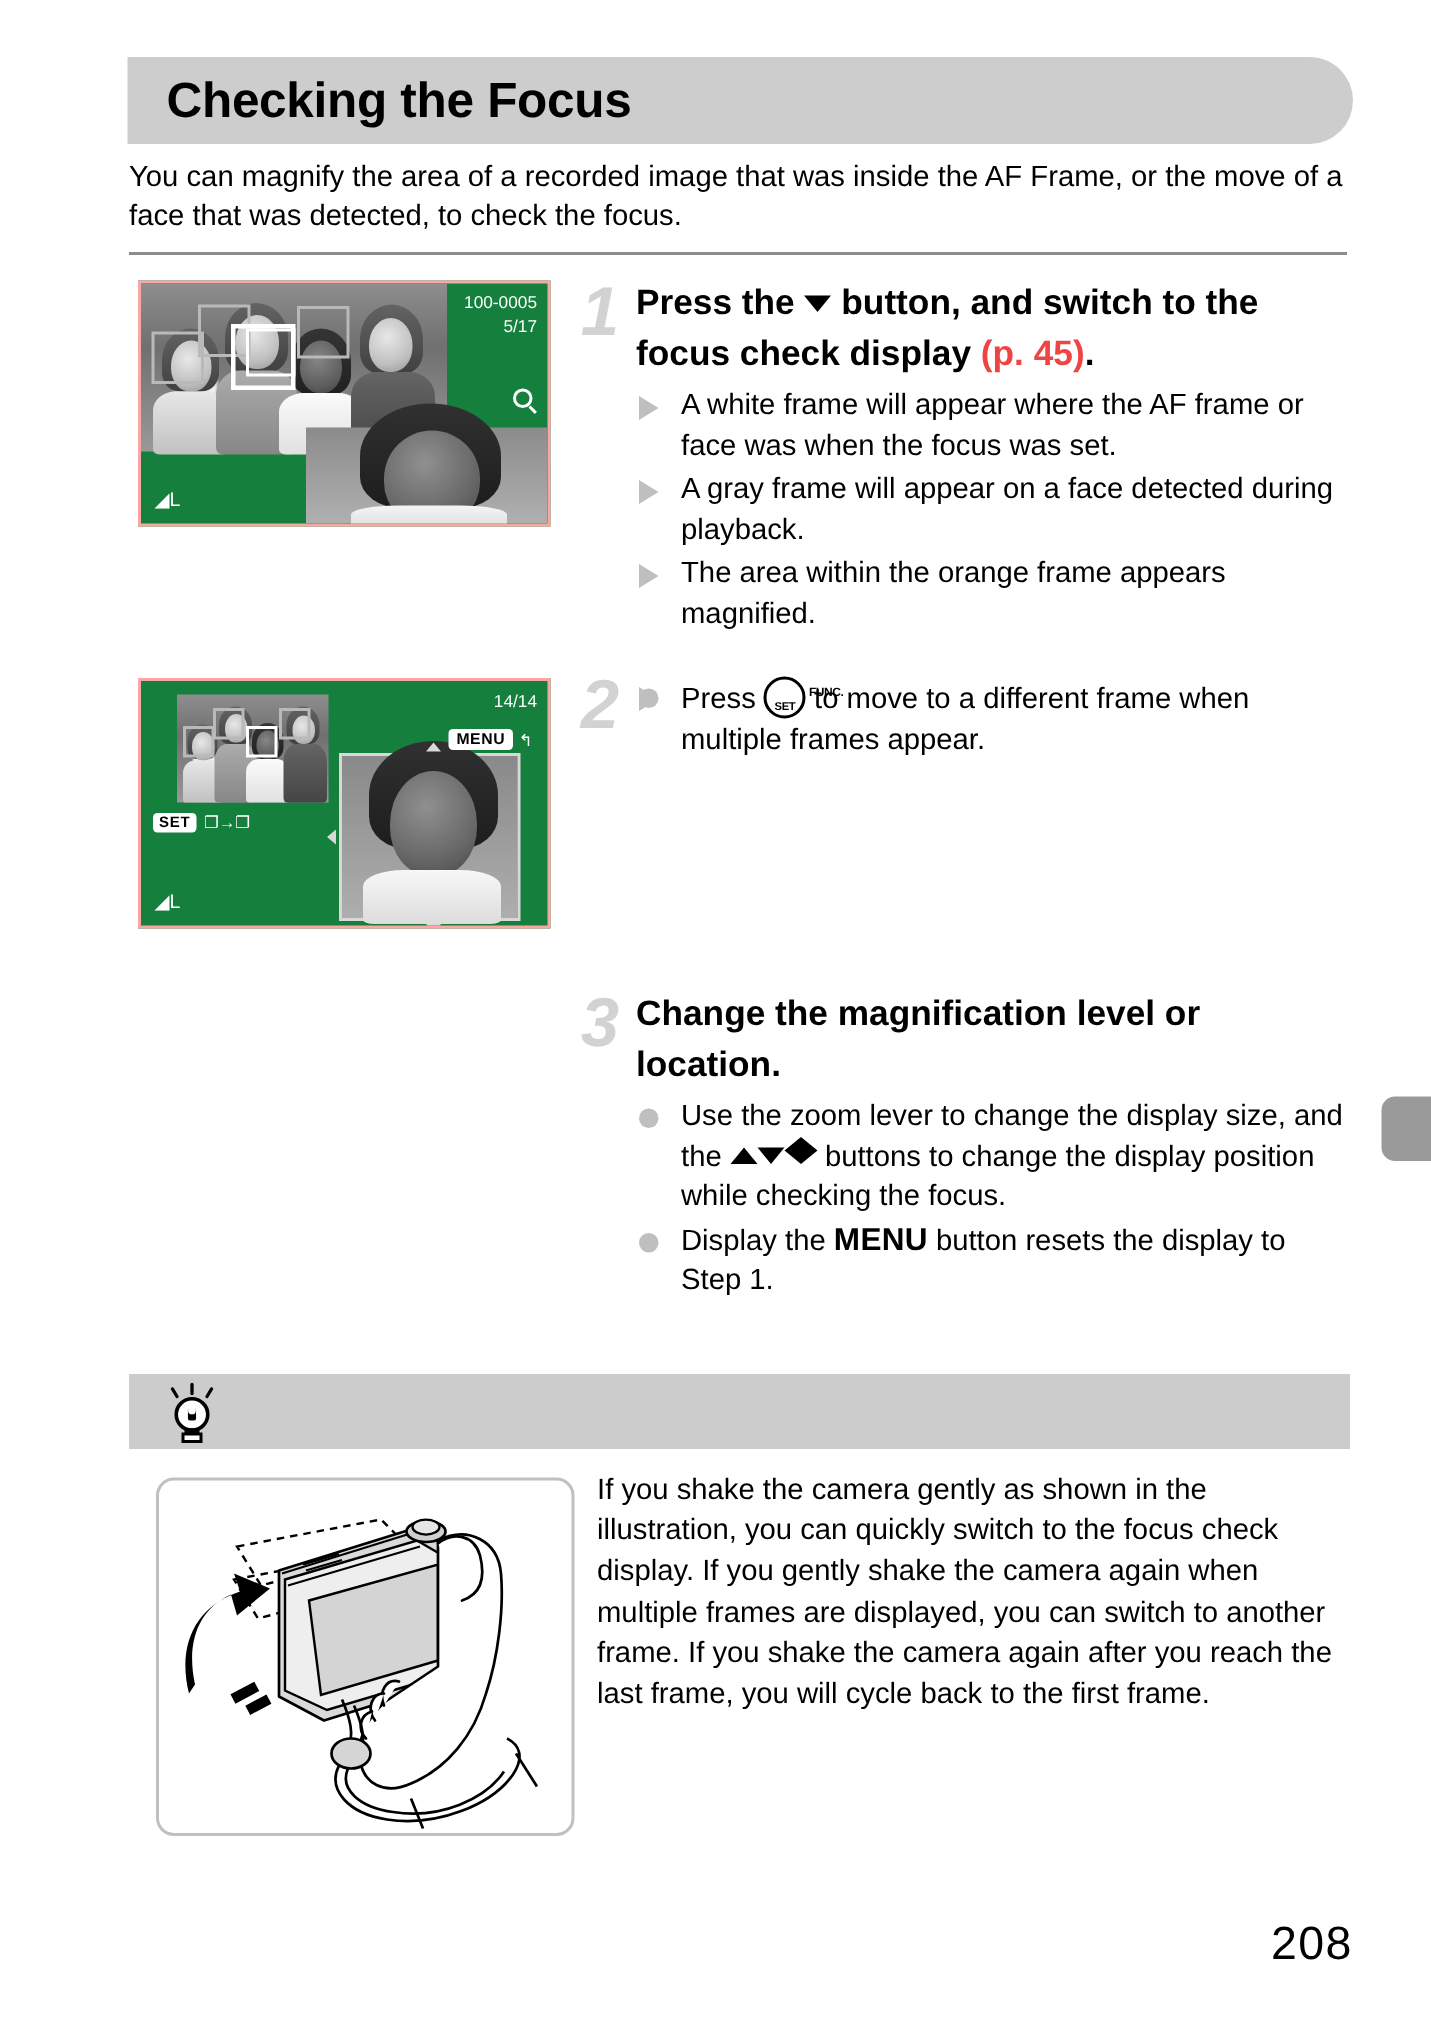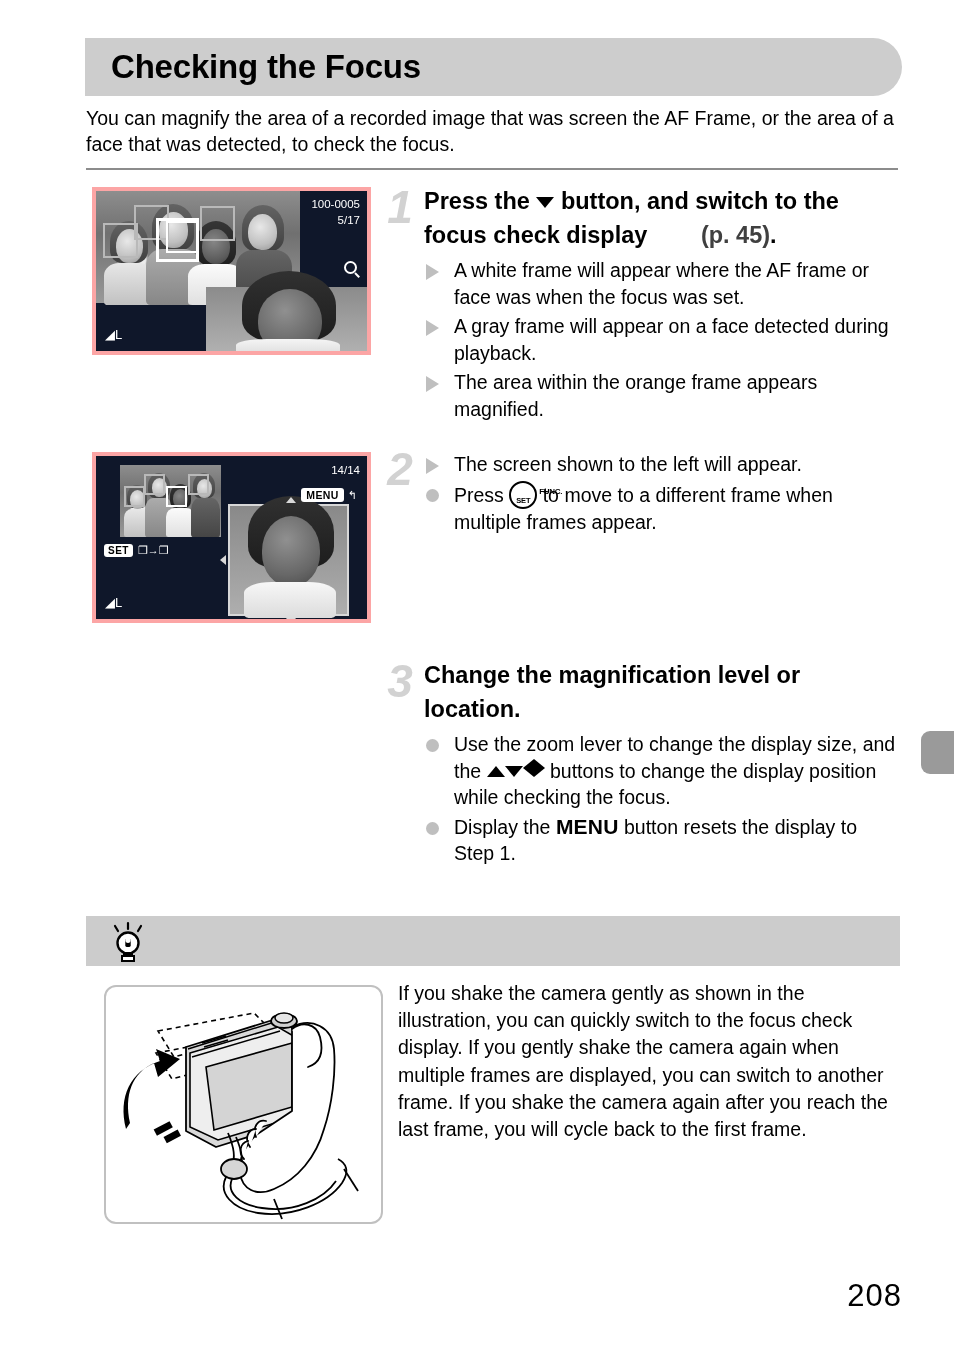--- a/index.html
+++ b/index.html
@@ -63,22 +63,22 @@
     top: 731px;
     width: 40px;
     height: 43px;
     background: #9a9a9a;
     border-radius: 9px 0 0 9px;
   }
 
   
   .screen {
     position: absolute;
-    background: #0f172a;
-    border: 4px solid #fca5a5;
+    background: #15803d;
+    border: 2px solid #fca5a5;
     overflow: hidden;
   }
   #screen-1 { left: 92px; top: 187px; width: 271px; height: 160px; }
   #screen-2 { left: 92px; top: 452px; width: 271px; height: 163px; }
 
   .shot-photo {
     position: absolute;
     background-repeat: no-repeat;
     background-size: cover;
     filter: grayscale(100%);
@@ -203,21 +203,21 @@
     width: 40px;
     text-align: center;
     user-select: none;
   }
   .step-title {
     margin-left: 44px;
     font-size: 23.5px;
     font-weight: bold;
     line-height: 34px;
   }
-  .pageref { color: #404040; margin-left: 47px; }
+  .pageref { color: #ef4444; }
   .step-bullets { margin-left: 44px; margin-top: 5px; }
   .bullet-row {
     position: relative;
     padding-left: 30px;
     font-size: 19.5px;
     line-height: 26.5px;
     margin-bottom: 3px;
   }
   .tri {
     position: absolute;
@@ -360,21 +360,21 @@
     letter-spacing: 1px;
   }
 </style>
 </head>
 <body>
 
 <div class="page-header">
   <div class="title">Checking the Focus</div>
 </div>
 
-<div class="intro">You can magnify the area of a recorded image that was screen the AF Frame, or the area of a face that was detected, to check the focus.</div>
+<div class="intro">You can magnify the area of a recorded image that was inside the AF Frame, or the move of a face that was detected, to check the focus.</div>
 
 <div class="rule"></div>
 
 <div class="chapter-tab"></div>
 
 <div class="screen" id="screen-1">
 
   <div class="shot-photo grp-bg" style="left:0; top:0; width:204px; height:112px;">
     <div class="hair" style="left:14px;  top:30px; width:38px; height:42px;"></div>
     <div class="face" style="left:20px;  top:38px; width:27px; height:34px;"></div>
@@ -483,21 +483,20 @@
   </div>
 
   <div class="quality-mark" style="left:9px; top:139px;">◢<span>L</span></div>
 </div>
 
 <div class="step" id="step-2">
   <div class="step-num">2</div>
   <div class="step-bullets">
     <div class="bullet-row">
       <span class="tri"></span>
-      <span>The screen shown to the left will appear.</span>
     </div>
     <div class="bullet-row">
       <span class="dot"></span>
       <span>Press</span>
       <span class="glyph-funcset">
         <span class="l1">FUNC.</span>
         <span class="l2">SET</span>
       </span>
       <span>to move to a different frame when multiple frames appear.</span>
     </div>

